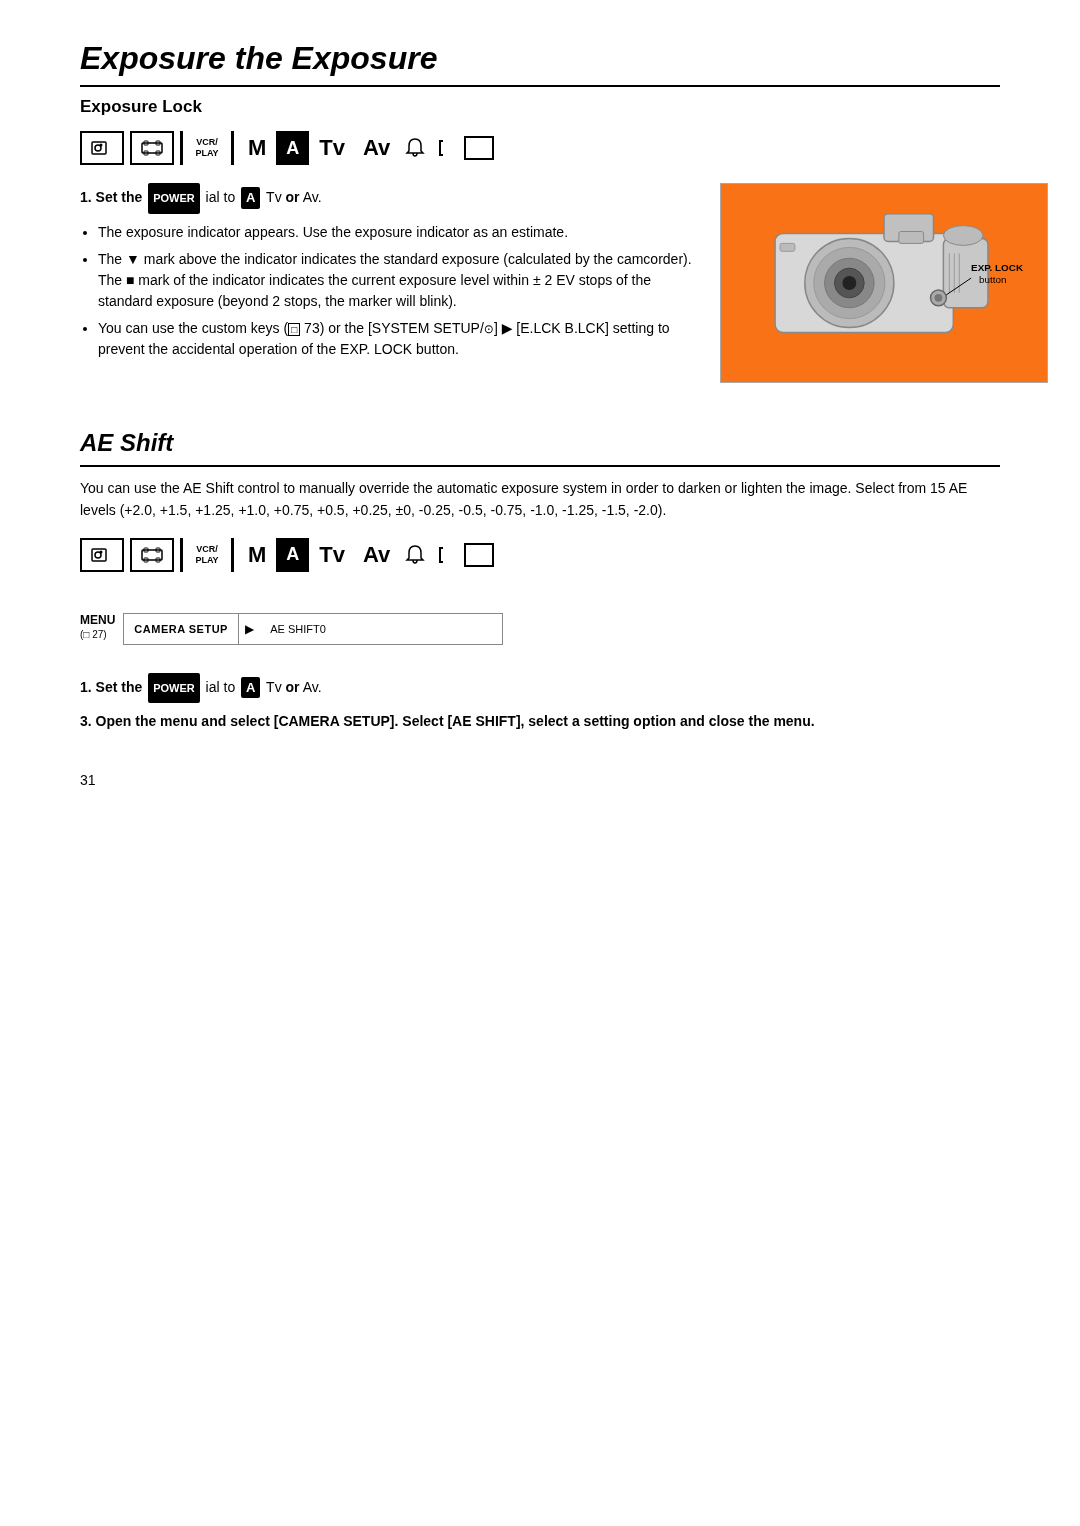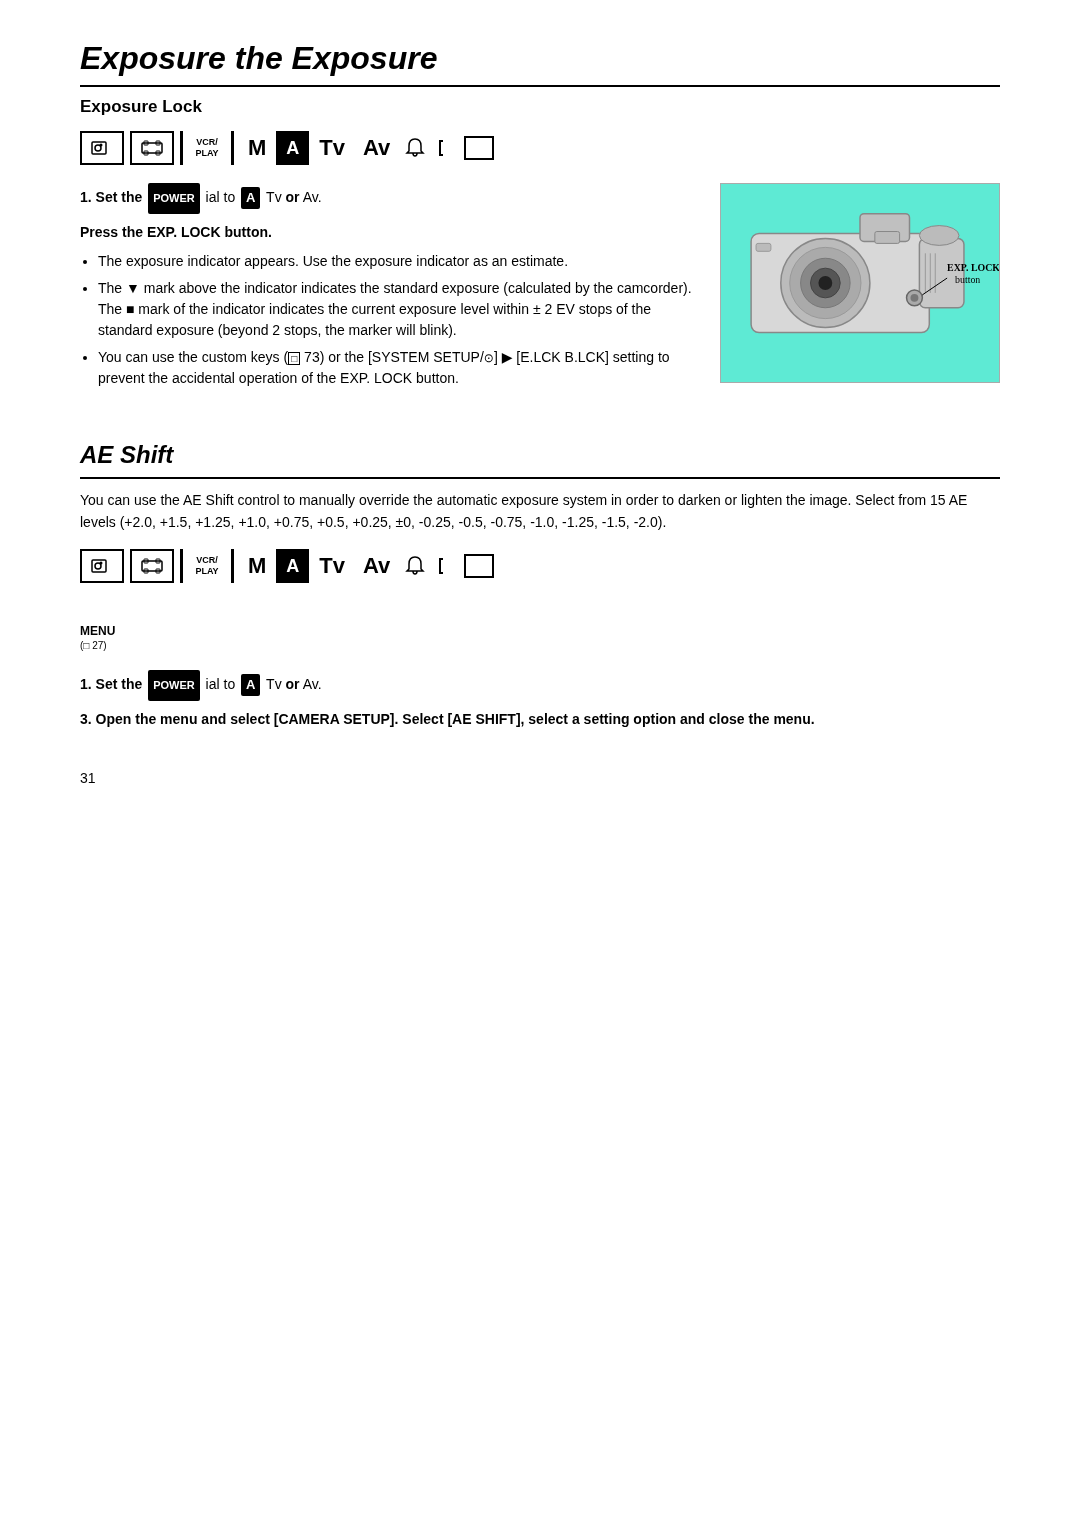--- a/index.html
+++ b/index.html
@@ -130,27 +130,26 @@
       flex: 1;
     }
 
     .content-right {
       width: 280px;
       flex-shrink: 0;
     }
 
     
     .camera-image {
-      width: 280px;
+      width: 328px;
       height: 200px;
       border: 1px solid #aaa;
       position: relative;
       overflow: hidden;
-      background: #5eead4;
-      font-family: Liberation Serif, serif;
+      background: #f97316;
     }
 
     .camera-svg {
       width: 100%;
       height: 100%;
     }
 
     
     .step {
       margin-bottom: 8px;
@@ -325,23 +324,20 @@
   <div class="content-left">
 
     <div class="step">
       <span class="step-bold">1. Set the </span>
       <span class="power-badge">POWER</span>
       <span> ial to </span>
       <span class="mode-badge">A</span>
       <span> Tv <strong>or</strong> Av.</span>
     </div>
 
-    <div class="step step-bold">
-      <span>Press the EXP. LOCK button.</span>
-    </div>
 
     <ul class="bullet-list">
       <li>The exposure indicator appears. Use the exposure indicator as an estimate.</li>
       <li>The ▼ mark above the indicator indicates the standard exposure (calculated by the camcorder). The ■ mark of the indicator indicates the current exposure level within ± 2 EV stops of the standard exposure (beyond 2 stops, the marker will blink).</li>
       <li>You can use the custom keys (<span style="border:1px solid #000; padding:0 2px; font-size:10px;">□</span> 73) or the [SYSTEM SETUP/<span style="font-size:12px;">⊙</span>] ▶ [E.LCK B.LCK] setting to prevent the accidental operation of the EXP. LOCK button.</li>
     </ul>
   </div>
 
   <div class="content-right">
     <div class="camera-image">
@@ -435,20 +431,27 @@
 
   <div class="mode-square"></div>
 </div>
 
 <div class="menu-outer">
   <div style="display:flex; flex-direction:column; align-items:flex-start;">
     <div style="font-size:12px; font-weight:bold; margin-bottom:4px;">
       MENU<br><span style="font-size:10px; font-weight:normal;">(□ 27)</span>
     </div>
   </div>
+  <div class="menu-breadcrumb">
+    <div class="menu-item">CAMERA SETUP</div>
+    <div class="menu-arrow">
+      <span>▶</span>
+    </div>
+    <div class="menu-result">AE SHIFT0</div>
+  </div>
 </div>
 
 <div class="step">
   <span class="step-bold">1. Set the </span>
   <span class="power-badge">POWER</span>
   <span> ial to </span>
   <span class="mode-badge">A</span>
   <span> Tv <strong>or</strong> Av.</span>
 </div>
 

